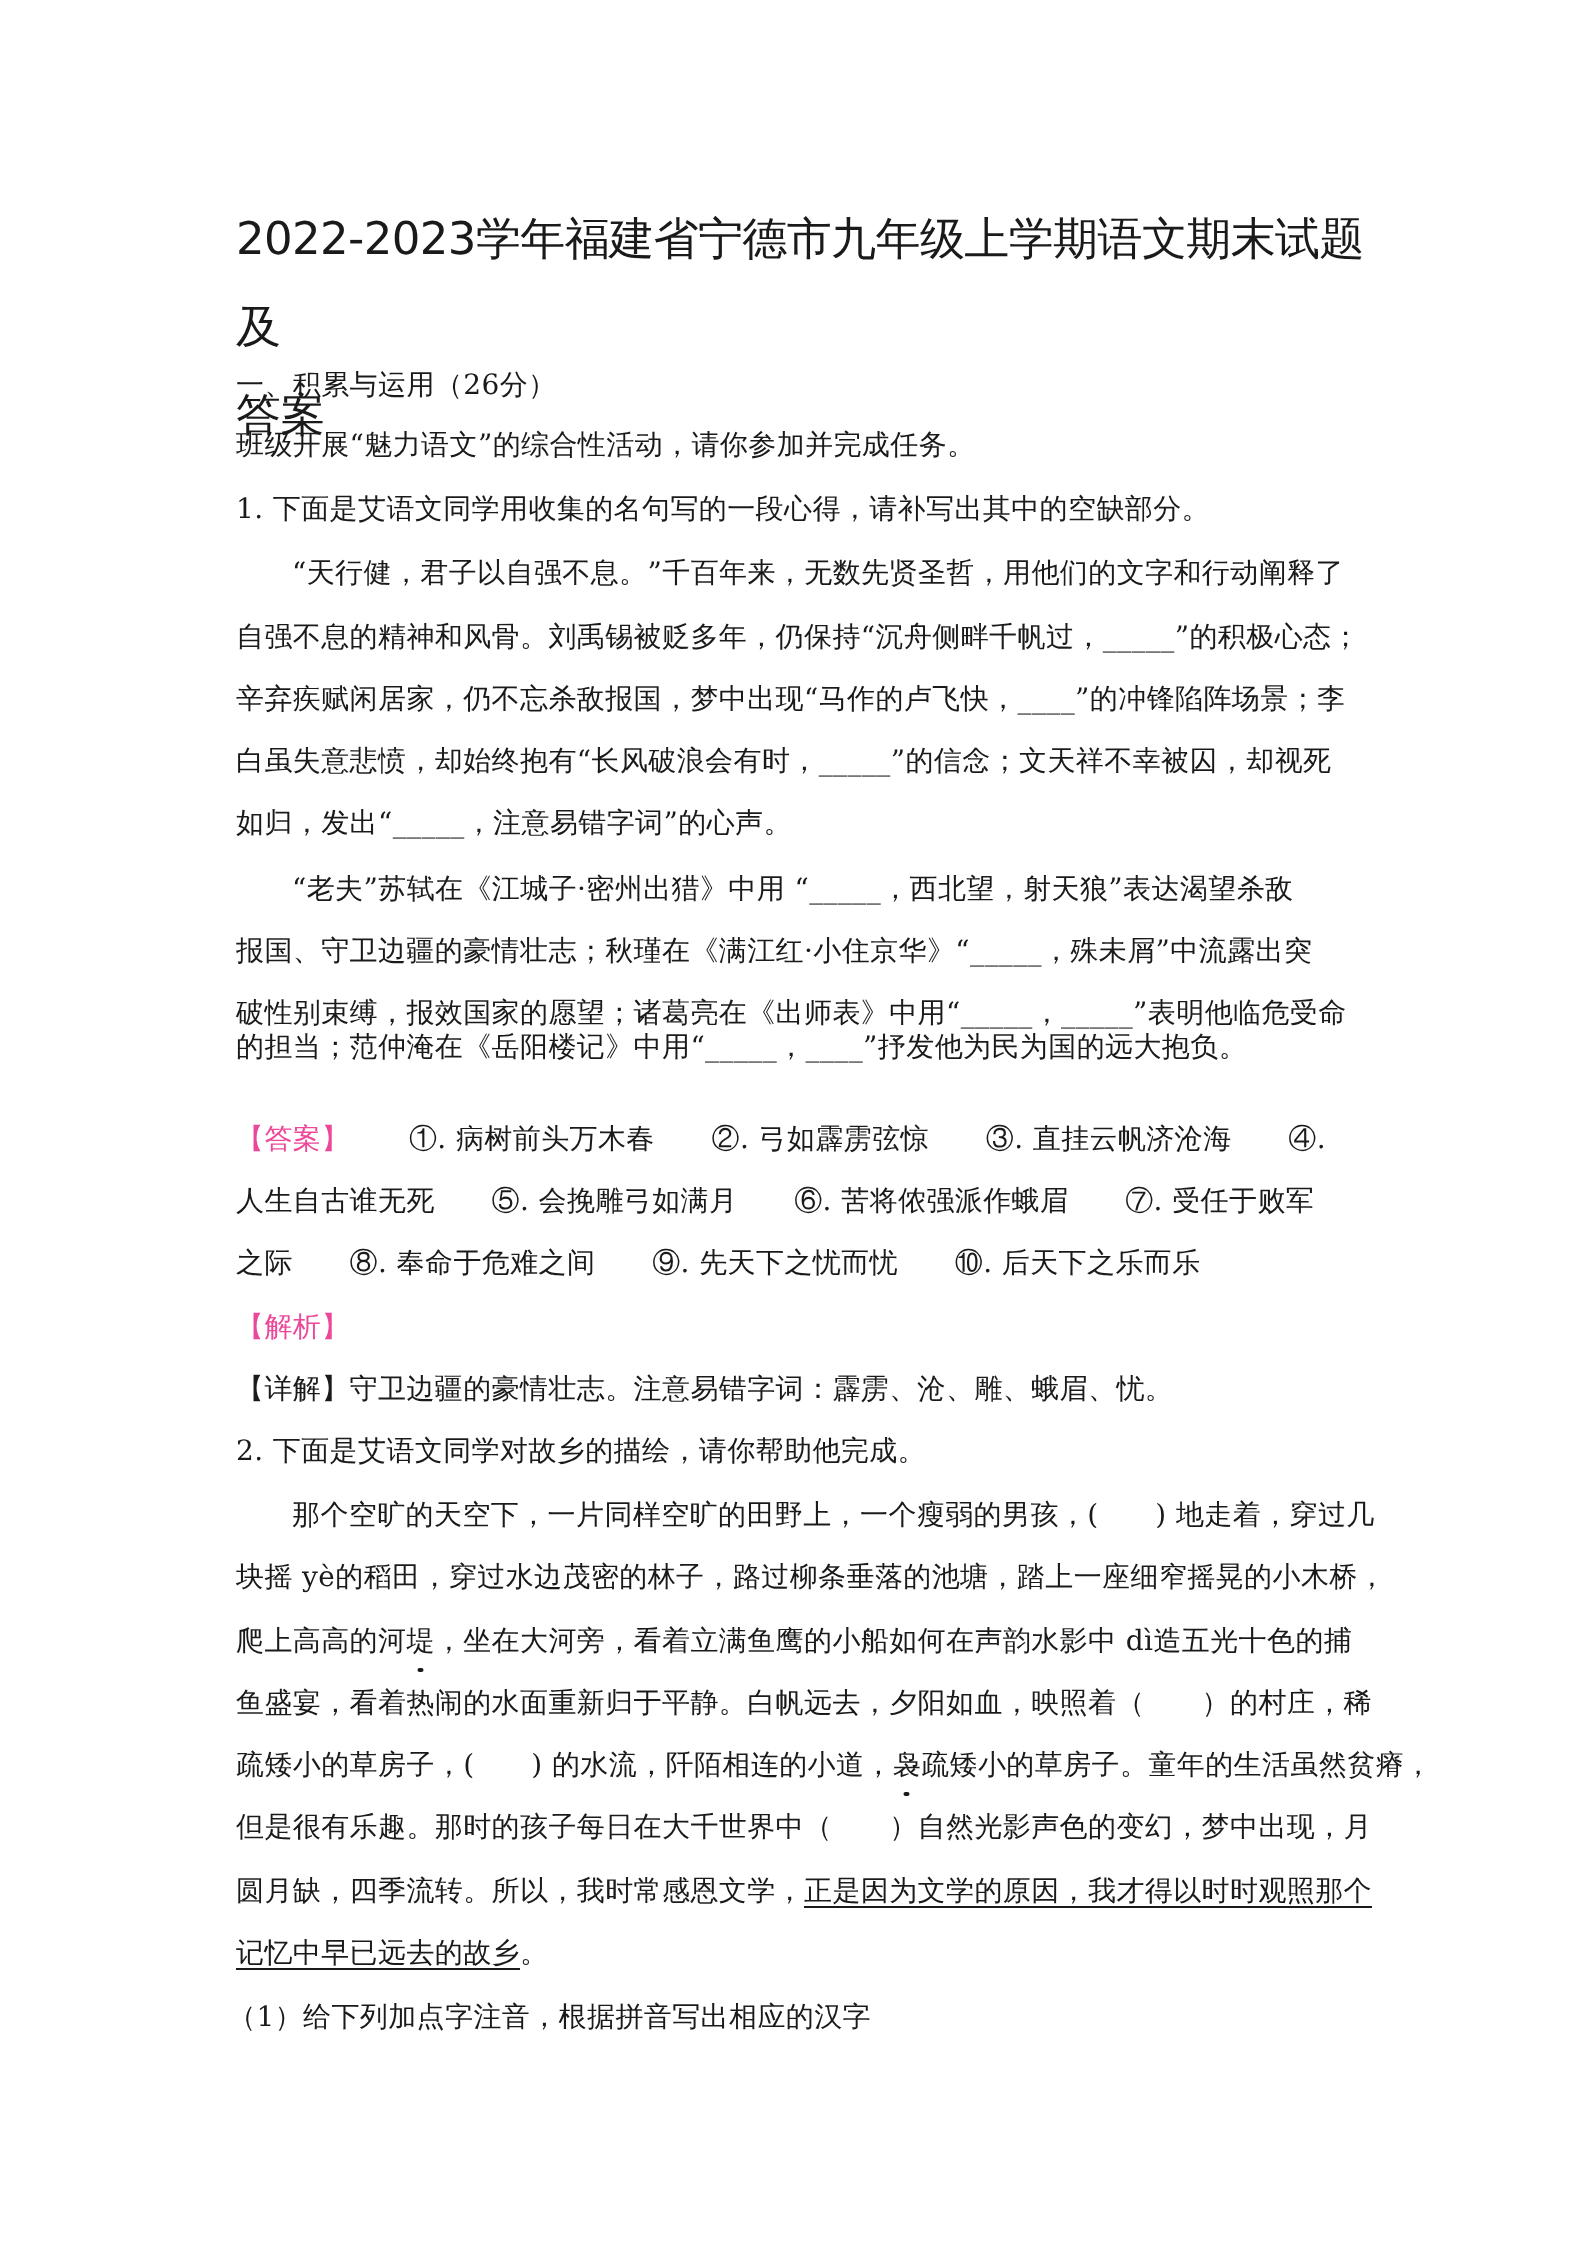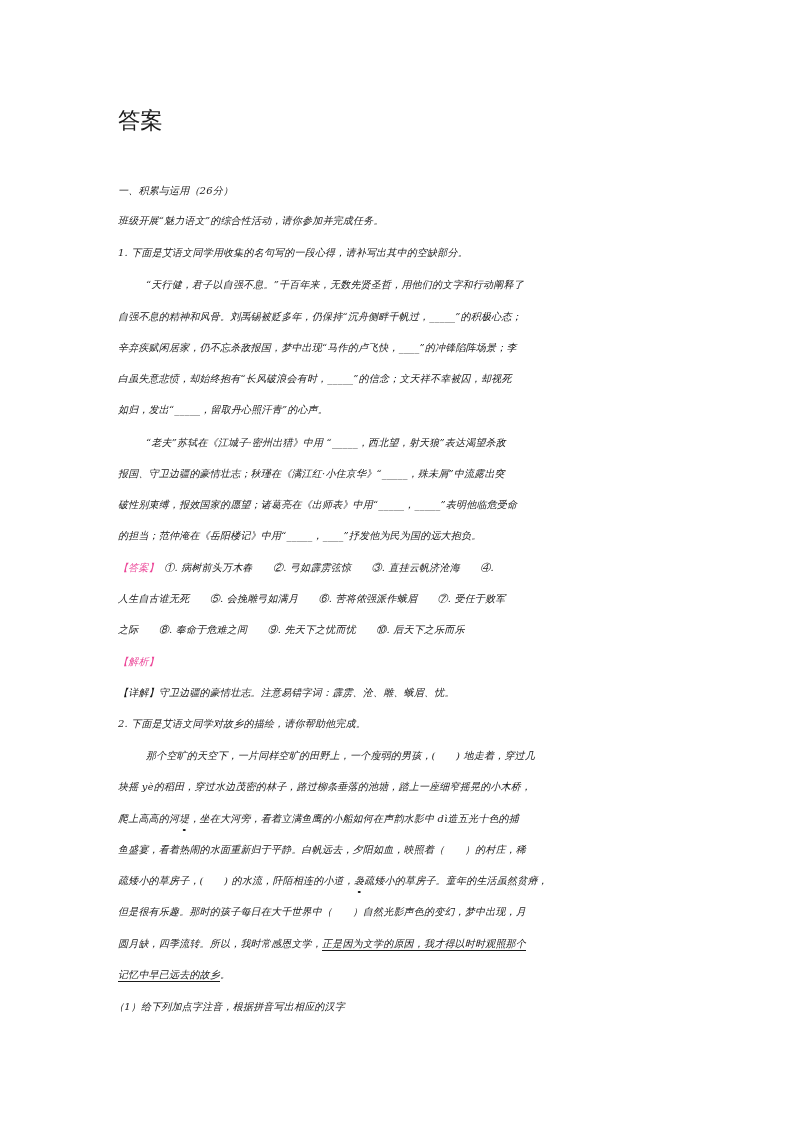--- a/index.html
+++ b/index.html
@@ -1,53 +1,54 @@
 <!DOCTYPE html>
 <html><head>
 <meta charset="utf-8">
 <style>
   html, body { margin: 0; padding: 0; background: #ffffff; }
   body { width: 793px; height: 1122px; position: relative; overflow: hidden;
          font-family: "DejaVu Serif", "Liberation Serif", serif; color: #1a1a1a; }
   .page { position: absolute; left: 118px; top: 0; width: 560px; }
   .title { position: absolute; left: 0; top: 98px; width: 580px; font-size: 22.5px; line-height: 44px;
            letter-spacing: -0.3px; font-family: "DejaVu Sans", "Liberation Sans", sans-serif; font-weight: normal; }
-  .line { position: absolute; left: 0; font-size: 10px; white-space: nowrap; letter-spacing: 0.2px; font-style: italic; }
+  .line { position: absolute; left: 0; font-size: 14px; white-space: nowrap; letter-spacing: 0.2px; }
   .blue { color: #ec4899; }
   .u { text-decoration: underline; text-underline-offset: 3px; }
   .dot { position: relative; }
   .dot::after { content: ""; position: absolute; left: 50%; bottom: -7px; width: 2.5px; height: 2.5px;
                 background: #1a1a1a; border-radius: 50%; transform: translateX(-50%); }
 </style>
 </head>
 <body>
 
 <div class="page">
   <div class="title">
+    <div>2022-2023学年福建省宁德市九年级上学期语文期末试题及</div>
     <div>答案</div>
   </div>
 
   <div class="line" style="top:184px">一、积累与运用（26分）</div>
   <div class="line" style="top:214px">班级开展“魅力语文”的综合性活动，请你参加并完成任务。</div>
   <div class="line" style="top:246px">1. 下面是艾语文同学用收集的名句写的一段心得，请补写出其中的空缺部分。</div>
 
   <div class="line" style="top:278px;left:28px">“天行健，君子以自强不息。”千百年来，无数先贤圣哲，用他们的文字和行动阐释了</div>
   <div class="line" style="top:310px">自强不息的精神和风骨。刘禹锡被贬多年，仍保持“沉舟侧畔千帆过，_____”的积极心态；</div>
   <div class="line" style="top:341px">辛弃疾赋闲居家，仍不忘杀敌报国，梦中出现“马作的卢飞快，____”的冲锋陷阵场景；李</div>
   <div class="line" style="top:372px">白虽失意悲愤，却始终抱有“长风破浪会有时，_____”的信念；文天祥不幸被囚，却视死</div>
-  <div class="line" style="top:403px">如归，发出“_____，留取丹心照汗青”的心声。</div>
+  <div class="line" style="top:403px">如归，发出“_____，注意易错字词”的心声。</div>
 
   <div class="line" style="top:436px;left:28px">“老夫”苏轼在《江城子·密州出猎》中用 “_____，西北望，射天狼”表达渴望杀敌</div>
   <div class="line" style="top:467px">报国、守卫边疆的豪情壮志；秋瑾在《满江红·小住京华》“_____，殊未屑”中流露出突</div>
   <div class="line" style="top:498px">破性别束缚，报效国家的愿望；诸葛亮在《出师表》中用“_____，_____”表明他临危受命</div>
-  <div class="line" style="top:529px">的担当；范仲淹在《岳阳楼记》中用“_____，____”抒发他为民为国的远大抱负。</div>
+  <div class="line" style="top:515px">的担当；范仲淹在《岳阳楼记》中用“_____，____”抒发他为民为国的远大抱负。</div>
 
   <div class="line" style="top:561px">
     <span class="blue">【答案】</span>
-    <span style="margin-left:2px">①. 病树前头万木春　　②. 弓如霹雳弦惊　　③. 直挂云帆济沧海　　④.</span>
+    <span style="margin-left:25px">①. 病树前头万木春　　②. 弓如霹雳弦惊　　③. 直挂云帆济沧海　　④.</span>
   </div>
   <div class="line" style="top:592px">人生自古谁无死　　⑤. 会挽雕弓如满月　　⑥. 苦将侬强派作蛾眉　　⑦. 受任于败军</div>
   <div class="line" style="top:623px">之际　　⑧. 奉命于危难之间　　⑨. 先天下之忧而忧　　⑩. 后天下之乐而乐</div>
 
   <div class="line blue" style="top:655px">【解析】</div>
   <div class="line" style="top:686px">【详解】守卫边疆的豪情壮志。注意易错字词：霹雳、沧、雕、蛾眉、忧。</div>
 
   <div class="line" style="top:717px">2. 下面是艾语文同学对故乡的描绘，请你帮助他完成。</div>
 
   <div class="line" style="top:749px;left:28px">那个空旷的天空下，一片同样空旷的田野上，一个瘦弱的男孩，(　　) 地走着，穿过几</div>

